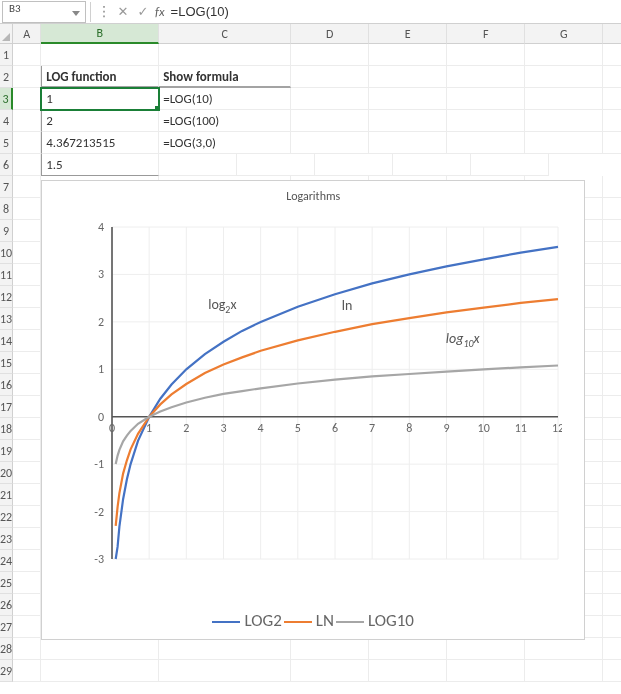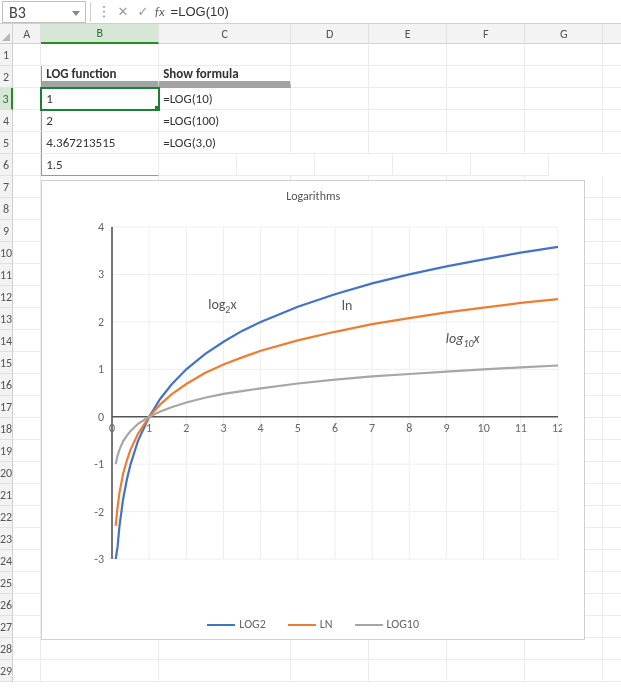--- a/index.html
+++ b/index.html
@@ -20,23 +20,23 @@
     height: 24px;
     border-bottom: 1px solid #d0d0d0;
     background: #fff;
   }
   .namebox {
     width: 84px;
     height: 22px;
     border: 1px solid #c0c0c0;
     margin-left: 2px;
     display: flex;
-    align-items: flex-end;
+    align-items: flex-start;
     padding: 0 6px;
-    font-size: 16px;
+    font-size: 11px;
     background: #fff;
     position: relative;
   }
   .namebox::after{
     content:"";
     position:absolute; right:5px; top:9px;
     border-left:4px solid transparent;
     border-right:4px solid transparent;
     border-top:5px solid #888;
   }
@@ -83,21 +83,21 @@
     border-bottom:1px solid #ececec; border-right:1px solid #ececec;
     padding:0 4px; display:flex; align-items:center;
     font-size:13px; color:#333; overflow:hidden; white-space:nowrap;
   }
   .cA{ width:28px;}
   .cB{ width:118px;}
   .cC{ width:132px;}
   .cD,.cE,.cF,.cG,.cH{ width:78px;}
 
   
-  .hdrcell{ font-weight:600; border-bottom:7px solid #a3a3a3;}
+  .hdrcell{ font-weight:600; border-bottom:2px solid #a3a3a3;}
   .datacell-left{ border-left:1px solid #999;}
   .datacell-b{ border-bottom:1px solid #999;}
   .active-cell{
     outline:2px solid #1a7f37; outline-offset:-1px;
     position:relative;
   }
   .active-cell::after{
     content:""; position:absolute; right:-3px; bottom:-3px;
     width:6px; height:6px; background:#1a7f37;
   }
@@ -110,22 +110,22 @@
     width:544px; height:460px;
     border:1px solid #d0d0d0;
     background:#fff;
   }
   .ctitle{
     text-align:center; font-size:12px; color:#555; padding:8px 0 2px 0;
   }
   .plot{ position:absolute; left:50px; top:42px; width:470px; height:360px;}
   .legend{
     position:absolute; left:0; right:0; bottom:8px;
-    display:flex; justify-content:center; gap:22px;
-    font-size:12px; color:#666;
+    display:flex; justify-content:center; gap:2px;
+    font-size:17px; color:#666;
   }
   .legend span.line{ display:inline-block; width:28px; height:2px; vertical-align:middle; margin-right:4px;}
   .blue{ background:#4472c4;}
   .orange{ background:#ed7d31;}
   .grey{ background:#a6a6a6;}
   .annot{ position:absolute; font-size:14px; color:#555;}
   .annot sub{ font-size:10px;}
 </style>
 </head>
 <body>

